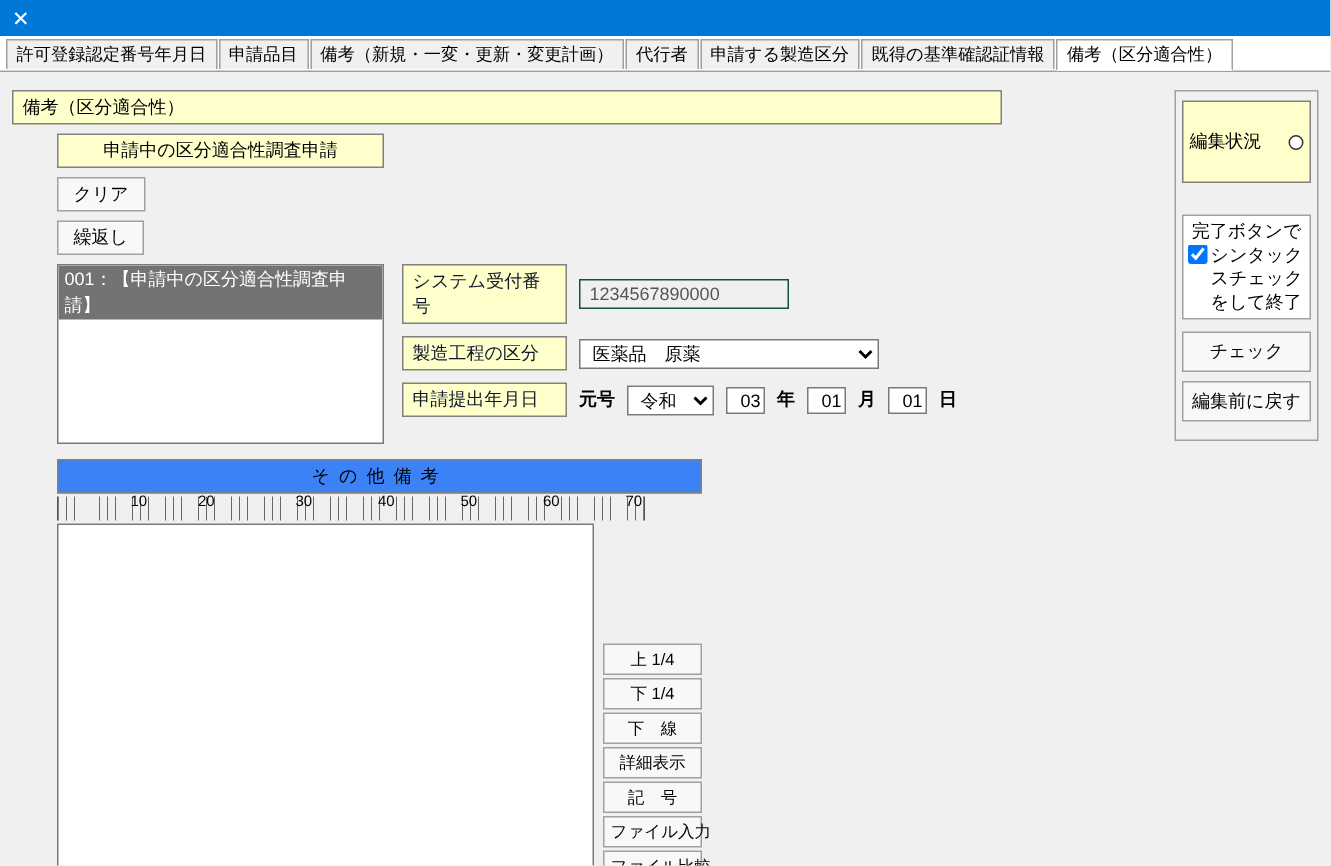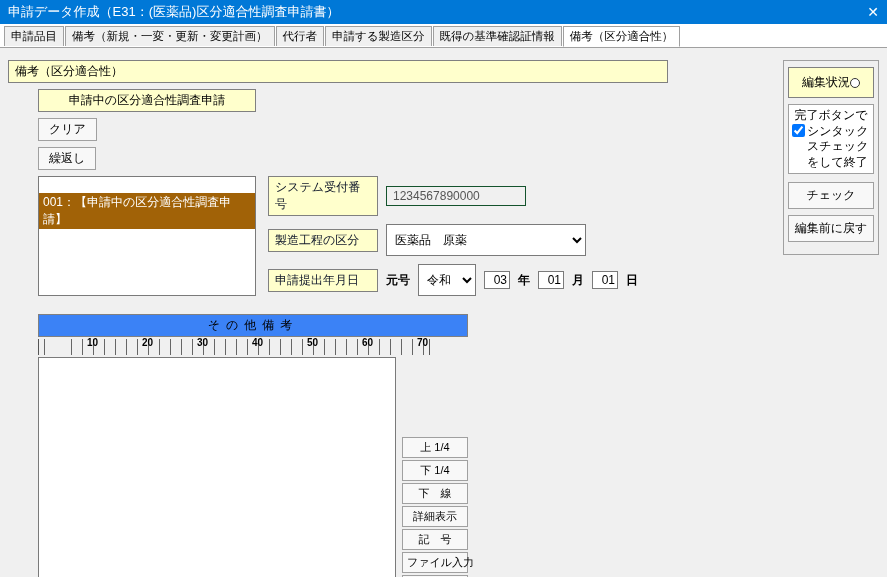--- a/index.html
+++ b/index.html
@@ -12,55 +12,55 @@
 .tab.active { background: #fff; border-bottom: 1px solid #fff; position: relative; top: 1px; }
 .content { display: flex; padding: 12px 8px; gap: 8px; }
 .left-col { flex: 1; }
 .right-col { width: 96px; }
 .section-header { background: #ffffcc; border: 1px solid #808080; padding: 2px 6px; margin-bottom: 6px; }
 .top-row { display: flex; gap: 6px; align-items: flex-start; margin-bottom: 6px; }
 .sub-header { background: #ffffcc; border: 1px solid #808080; padding: 2px 6px; text-align: center; width: 218px; }
 .btn { border: 1px solid #a0a0a0; background: #f8f8f8; padding: 2px 10px; cursor: pointer; font-size: 12px; }
 .mid-row { display: flex; gap: 12px; }
 .listbox { width: 218px; height: 120px; border: 1px solid #7a7a7a; background: #fff; overflow: auto; }
-.listbox .item.selected { background: #a16207; color: #fff; padding: 1px 4px; margin-top: 16px; }
+.listbox .item.selected { background: #737373; color: #fff; padding: 1px 4px; }
 .form-area { flex: 1; }
 .form-row { display: flex; align-items: center; margin-bottom: 8px; gap: 8px; }
 .form-label { background: #ffffcc; border: 1px solid #808080; padding: 2px 6px; width: 110px; color: #0f172a; font-weight: normal; }
 .readonly-field { border: 1px solid #14532d; background: #f0f0f0; padding: 2px 6px; min-width: 140px; color: #555; }
-.select { border: 1px solid #7a7a7a; background: #fff; padding: 1px 4px; height: 32px; }
+.select { border: 1px solid #7a7a7a; background: #fff; padding: 1px 4px; height: 20px; }
 .date-select { width: 58px; }
 .date-input { width: 26px; border: 1px solid #7a7a7a; padding: 1px 2px; text-align: right; height: 18px; }
 .date-text { font-size: 12px; font-weight: bold; }
 .other-section { margin-top: 10px; margin-left: 30px; width: 430px; }
 .other-header { background: #3b82f6; border: 1px solid #808080; text-align: center; padding: 2px; letter-spacing: 6px; }
-.ruler { height: 16px; border-left: 1px solid #555; border-right: 1px solid #555; position: relative; margin: 2px 0; font-size: 10px; background: repeating-linear-gradient(to right, transparent 0, transparent 5px, #666 5px, #666 5.5px); font-weight: bold; }
+.ruler { height: 16px; border-left: 1px solid #555; border-right: 1px solid #555; position: relative; margin: 2px 0; font-size: 10px; background: repeating-linear-gradient(to right, transparent 0, transparent 5px, #666 5px, #666 5.5px); }
 .ruler-num { position: absolute; top: -2px; font-size: 10px; }
 .textarea-wrap { display: flex; gap: 6px; }
 .textarea { width: 392px; height: 270px; border: 1px solid #7a7a7a; background: #fff; resize: none; padding: 4px; font-family: monospace; }
 .side-btns { display: flex; flex-direction: column; gap: 2px; width: 66px; margin-top: 80px; }
 .side-btns .btn { padding: 2px 4px; text-align: center; font-size: 11px; white-space: nowrap; }
 .counter { border: 1px solid #7a7a7a; background: #fff; text-align: right; padding: 1px 4px; margin-top: 2px; width: 86px; font-size: 11px; }
 .right-panel { border: 1px solid #a0a0a0; background: #f0f0f0; padding: 6px 4px; }
-.edit-status { background: #ffffcc; border: 1px solid #808080; padding: 6px 4px; display: flex; justify-content: center; align-items: center; margin-bottom: 6px; font-size: 11px; }
+.edit-status { background: #ffffcc; border: 1px solid #808080; padding: 18px 4px; display: flex; justify-content: space-between; align-items: center; margin-bottom: 21px; font-size: 11px; }
 .status-circle { width: 10px; height: 10px; border: 1px solid #333; border-radius: 50%; background: #fff; }
 .chk-area { background: #fff; border: 1px solid #a0a0a0; padding: 3px; font-size: 10px; margin-bottom: 8px; line-height: 1.3; }
 .chk-area label { display: flex; align-items: flex-start; gap: 2px; }
 .right-panel .btn { width: 100%; margin-bottom: 6px; padding: 4px 2px; }
 .counters-col { margin-left: -20px; margin-top: 20px; }
 </style>
 </head>
 <body>
 
 <div class="titlebar">
-  <span class="title">申請データ作成（E31：(医薬品)区分適合性調査申請書）</span>
   <span class="close">✕</span>
 </div>
 
 <div class="tabstrip">
+  <div class="tab">許可登録認定番号年月日</div>
   <div class="tab">申請品目</div>
   <div class="tab">備考（新規・一変・更新・変更計画）</div>
   <div class="tab">代行者</div>
   <div class="tab">申請する製造区分</div>
   <div class="tab">既得の基準確認証情報</div>
   <div class="tab active">備考（区分適合性）</div>
 
 </div>
 
 <div class="content">
@@ -102,21 +102,21 @@
           <input class="date-input" value="01" style="">
           <span class="date-text">日</span>
         </div>
       </div>
     </div>
 
     <div class="other-section">
       <div class="other-header">その他備考</div>
       <div class="ruler" style="width:392px;">
         <span class="ruler-num" style="left:48px">10</span>
-        <span class="ruler-num" style="left:103px">20</span>
+        <span class="ruler-num" style="left:93px">20</span>
         <span class="ruler-num" style="left:158px">30</span>
         <span class="ruler-num" style="left:213px">40</span>
         <span class="ruler-num" style="left:268px">50</span>
         <span class="ruler-num" style="left:323px">60</span>
         <span class="ruler-num" style="left:378px">70</span>
       </div>
       <div class="textarea-wrap">
         <textarea class="textarea" style=""></textarea>
         <div>
           <div class="side-btns">

